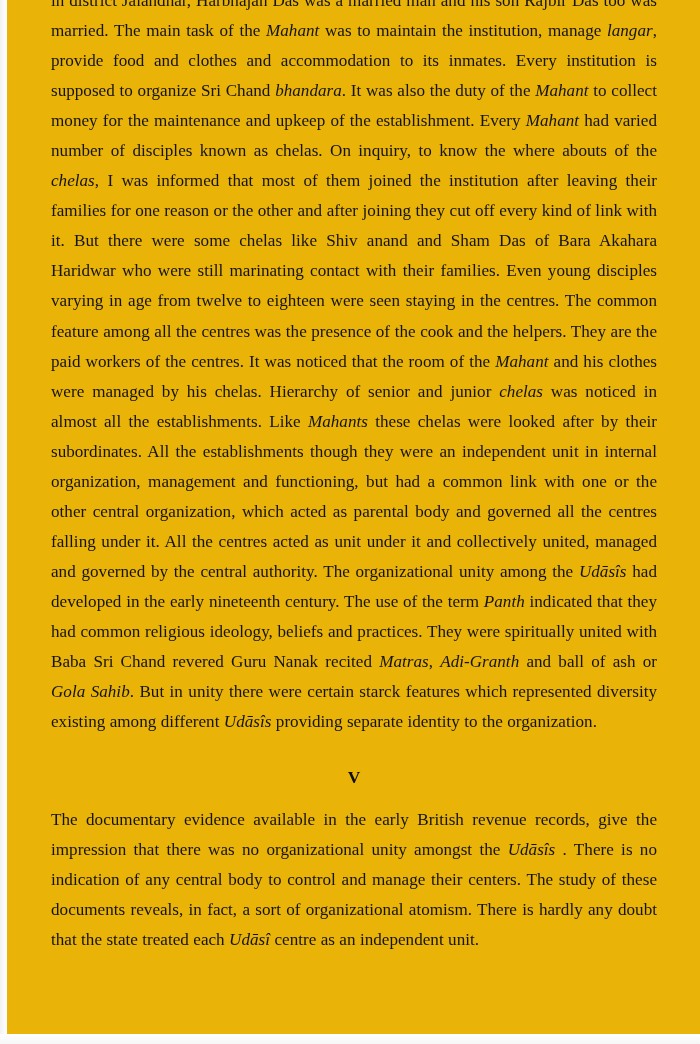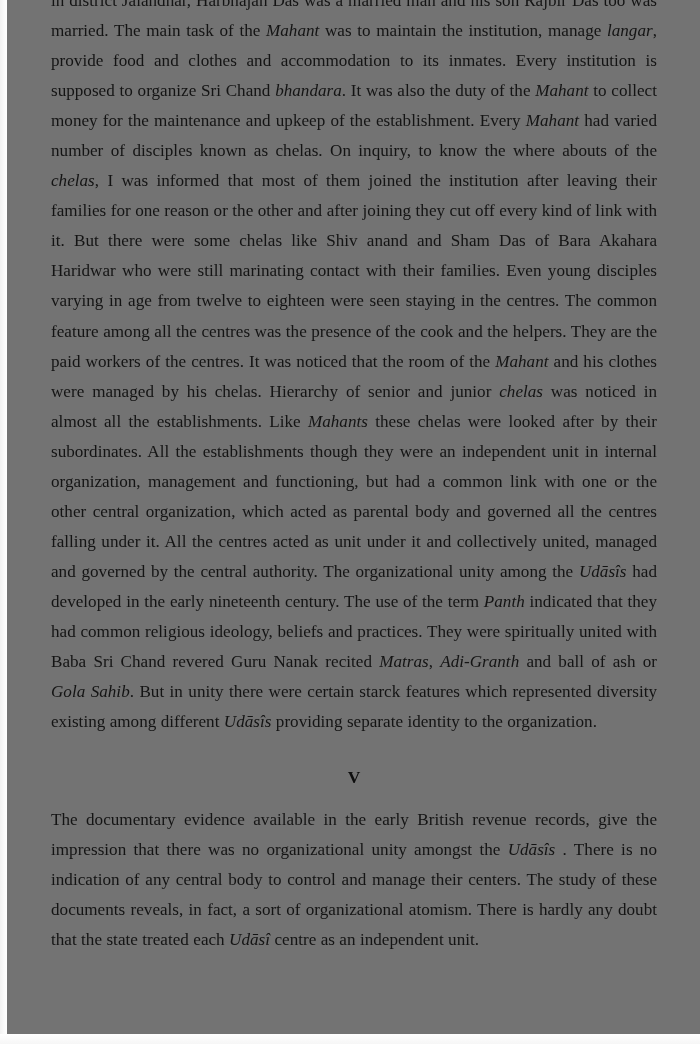--- a/index.html
+++ b/index.html
@@ -9,21 +9,21 @@
     background: #ffffff;
   }
   body {
     font-family: "Liberation Serif", "DejaVu Serif", serif;
     color: #111111;
   }
   #page {
     position: relative;
     width: 700px;
     height: 1044px;
-    background: #737373;
+    background: #eab308;
     overflow: hidden;
     box-sizing: border-box;
   }
   
   #scan-left-edge {
     position: absolute;
     left: 0;
     top: 0;
     width: 7px;
     height: 1044px;

